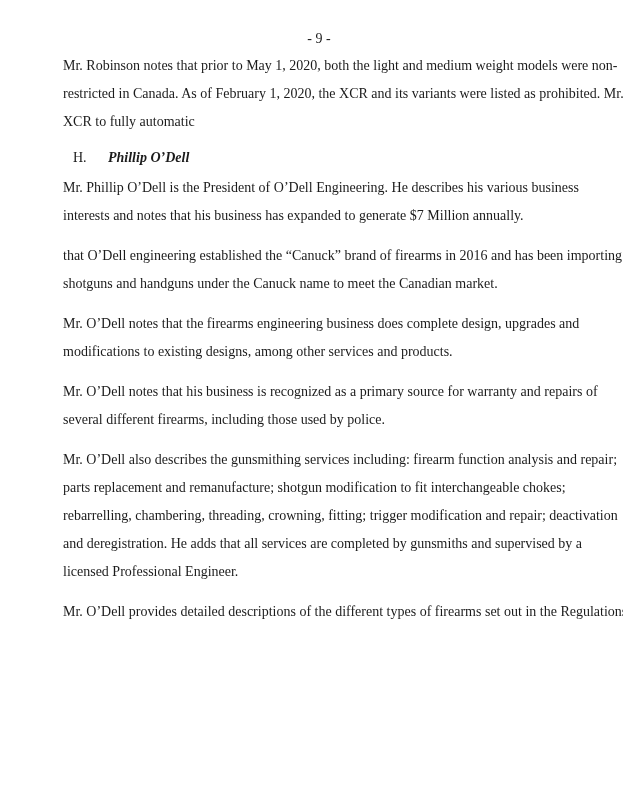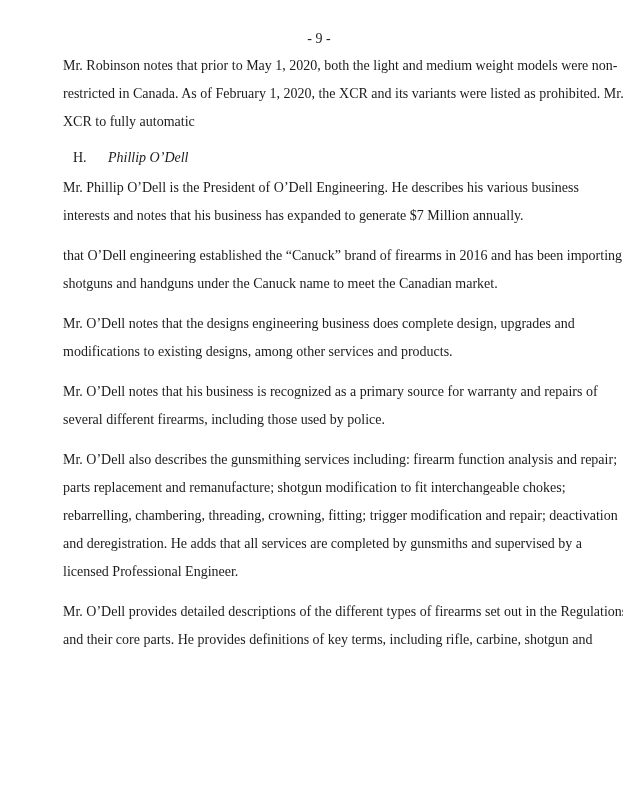--- a/index.html
+++ b/index.html
@@ -43,20 +43,21 @@
     padding-left: 10px;
     white-space: nowrap;
   }
   .heading-number {
     display: inline-block;
     width: 35px;
     font-style: normal;
   }
   .heading-title {
     font-style: italic;
+    font-weight: bold;
   }
 </style>
 </head>
 <body>
 
 <div class="page">
 
   <div class="page-header">- 9 -</div>
 
   <div class="doc-body">
@@ -75,36 +76,35 @@
         <div class="line">Mr. Phillip O’Dell is the President of O’Dell Engineering. He describes his various business</div>
         <div class="line">interests and notes that his business has expanded to generate $7 Million annually.</div>
       </div>
 
     <div class="doc-paragraph">
         <div class="line">that O’Dell engineering established the “Canuck” brand of firearms in 2016 and has been importing</div>
         <div class="line">shotguns and handguns under the Canuck name to meet the Canadian market.</div>
       </div>
 
     <div class="doc-paragraph">
-        <div class="line">Mr. O’Dell notes that the designs engineering business does complete design, upgrades and</div>
+        <div class="line">Mr. O’Dell notes that the firearms engineering business does complete design, upgrades and</div>
         <div class="line">modifications to existing designs, among other services and products.</div>
       </div>
 
     <div class="doc-paragraph">
         <div class="line">Mr. O’Dell notes that his business is recognized as a primary source for warranty and repairs of</div>
         <div class="line">several different firearms, including those used by police.</div>
       </div>
 
     <div class="doc-paragraph">
         <div class="line">Mr. O’Dell also describes the gunsmithing services including: firearm function analysis and repair;</div>
         <div class="line">parts replacement and remanufacture; shotgun modification to fit interchangeable chokes;</div>
         <div class="line">rebarrelling, chambering, threading, crowning, fitting; trigger modification and repair; deactivation</div>
         <div class="line">and deregistration. He adds that all services are completed by gunsmiths and supervised by a</div>
         <div class="line">licensed Professional Engineer.</div>
       </div>
 
     <div class="doc-paragraph">
         <div class="line">Mr. O’Dell provides detailed descriptions of the different types of firearms set out in the Regulations</div>
-        <div class="line">and their core parts. He provides definitions of key terms, including rifle, carbine, shotgun and</div>
       </div>
 
   </div>
 </div>
 
 </body></html>

